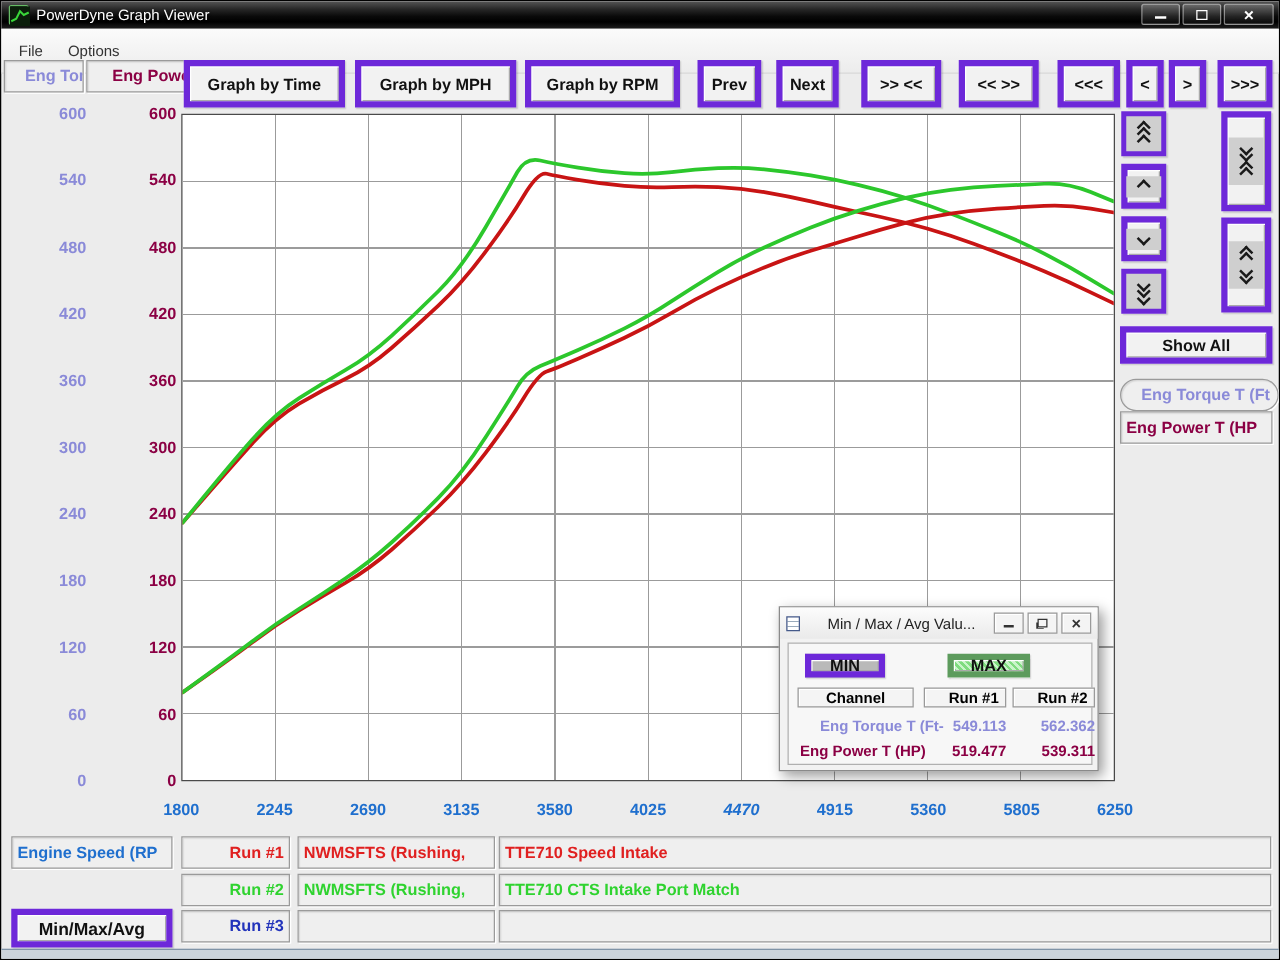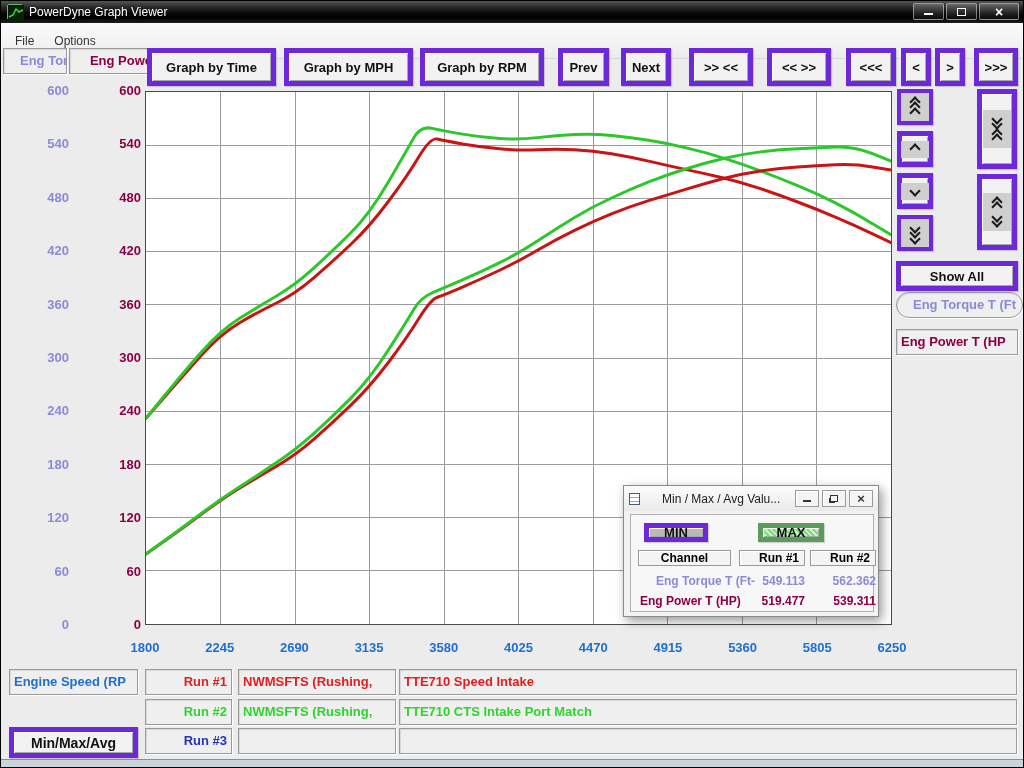--- a/index.html
+++ b/index.html
@@ -187,21 +187,21 @@
       </svg>
   </div>
 
   <div id="x-ticks">
       <div class="xtick" style="left: 0px;">1800</div>
       <div class="xtick" style="left: 74.7px;">2245</div>
       <div class="xtick" style="left: 149.4px;">2690</div>
       <div class="xtick" style="left: 224.1px;">3135</div>
       <div class="xtick" style="left: 298.8px;">3580</div>
       <div class="xtick" style="left: 373.5px;">4025</div>
-      <div class="xtick" style="left: 448.2px;">4470</div>
+      <div class="xtick" style="left: 448.2px; font-style: italic;">4470</div>
       <div class="xtick" style="left: 522.9px;">4915</div>
       <div class="xtick" style="left: 597.6px;">5360</div>
       <div class="xtick" style="left: 672.3px;">5805</div>
       <div class="xtick" style="left: 747px;">6250</div>
     </div>
 
   <button class="btn3d" style="left:896px;top:88px;width:36px;height:36px;">
     <span class="ipad">
         <i class="ch up"></i>
         <i class="ch up"></i>
@@ -235,21 +235,21 @@
   </button>
   <button class="btn3d" style="left:976px;top:173px;width:40px;height:76px;">
     <span class="ipad">
         <i class="ch up"></i>
         <i class="ch up"></i>
         <i class="ch down" style="margin-top:4px;"></i>
         <i class="ch down"></i>
       </span>
   </button>
   <button class="btn3d" style="left:895px;top:260px;width:122px;height:30px;">Show All</button>
-  <div class="lbox c-torque" style="left:895px;top:291px;width:127px;height:26px;border-radius:13px;">Eng Torque T (Ft</div>
+  <div class="lbox c-torque" style="left:895px;top:302px;width:127px;height:26px;border-radius:13px;">Eng Torque T (Ft</div>
   <div class="lbox c-power" style="left:895px;top:328px;width:122px;height:26px;">Eng Power T (HP</div>
 
   <div class="lbox c-blue" style="left:8px;top:668px;width:129px;height:26px;">Engine Speed (RP</div>
 
   <div class="lbox ra c-run1" style="left:144px;top:668px;width:87px;height:26px;">Run #1</div>
   <div class="lbox c-run1" style="left:237px;top:668px;width:158px;height:26px;">NWMSFTS (Rushing,</div>
   <div class="lbox c-run1" style="left:398px;top:668px;width:618px;height:26px;">TTE710 Speed Intake</div>
 
   <div class="lbox ra c-run2" style="left:144px;top:698px;width:87px;height:26px;">Run #2</div>
   <div class="lbox c-run2" style="left:237px;top:698px;width:158px;height:26px;">NWMSFTS (Rushing,</div>

